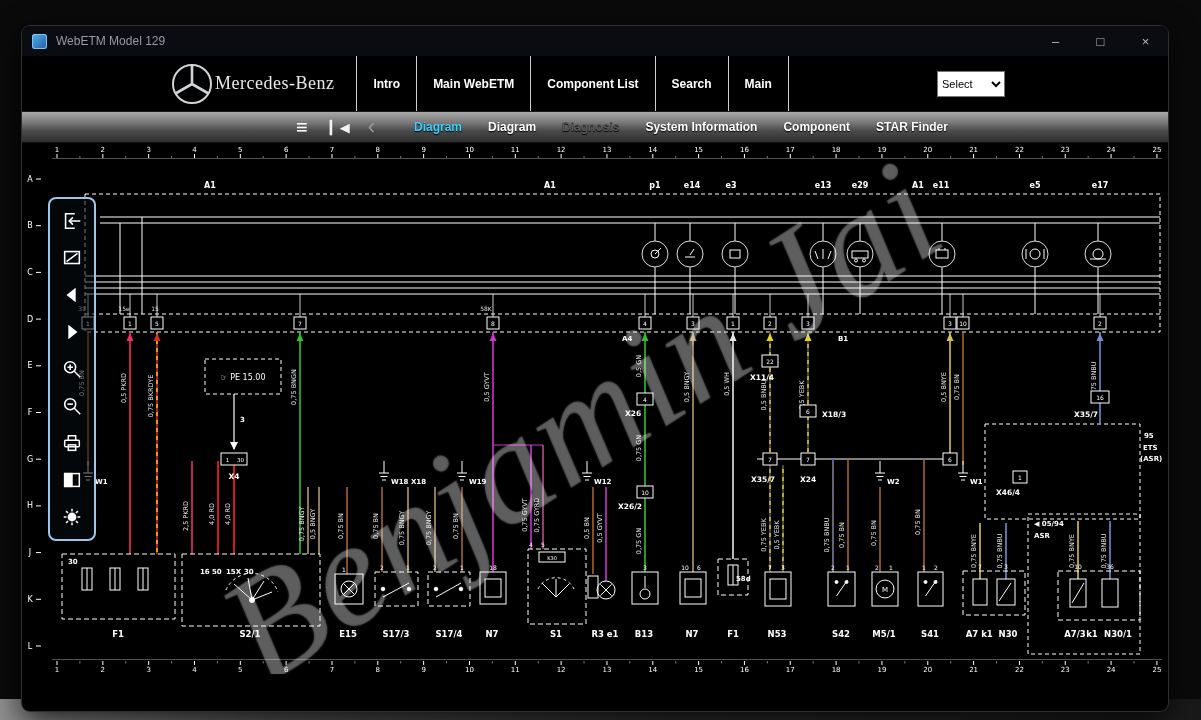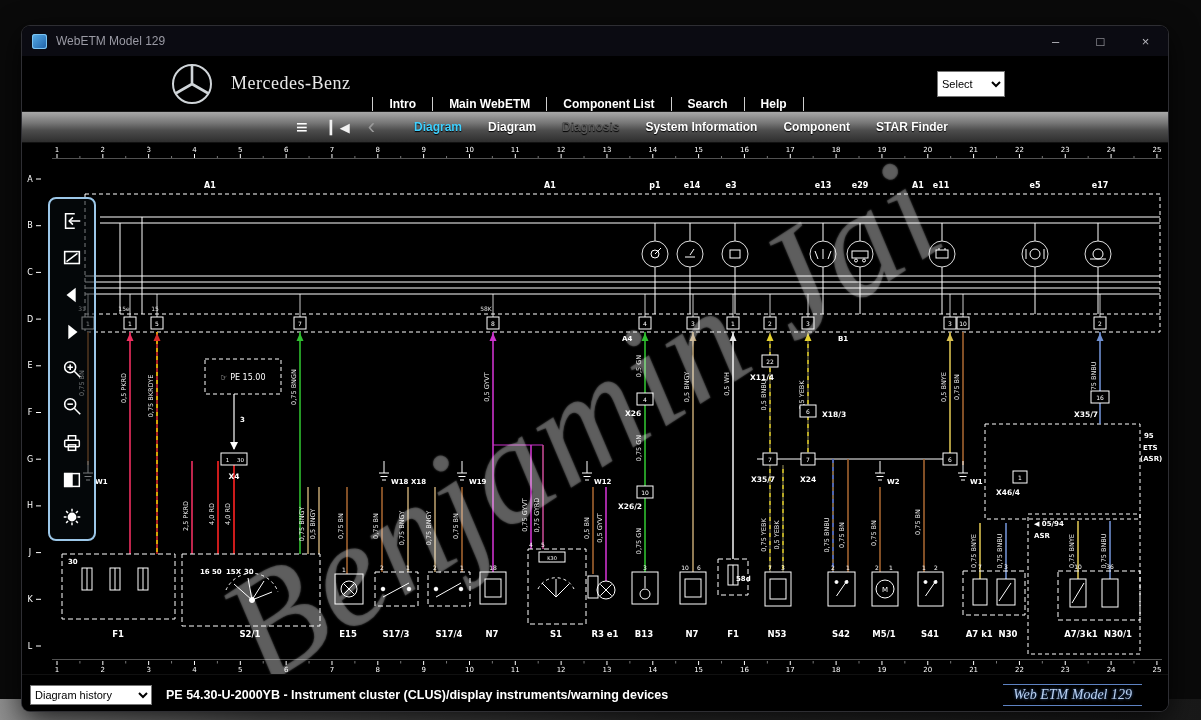--- a/index.html
+++ b/index.html
@@ -14,23 +14,23 @@
   .titlebar{height:30px;background:#0b0b12;display:flex;align-items:center;padding-left:10px;}
   .appicon{width:15px;height:15px;border-radius:3px;background:linear-gradient(135deg,#58aee8,#1d5fa6);
     box-shadow:inset 0 0 0 1px #7cc4f2;margin-right:9px;}
   .apptitle{color:#9a9aa4;font-size:12px;}
   .wincontrols{margin-left:auto;display:flex;height:100%;}
   .winbtn{width:45px;height:100%;display:flex;align-items:center;justify-content:center;
     color:#b9b9c0;font-size:13px;cursor:pointer;}
 
   
   .header{height:55px;background:#000;display:flex;align-items:center;position:relative;}
-  .brand{display:flex;align-items:center;margin-left:148px;gap:17px;text-align:center;}
+  .brand{display:flex;align-items:center;margin-left:148px;gap:1px;text-align:center;}
   .brandname{color:#e9e9e9;font-family:"Liberation Serif",serif;font-size:18px;letter-spacing:.5px;}
-  .mainnav{display:flex;height:100%;margin-left:22px;align-items:flex-end;}
+  .mainnav{display:flex;height:100%;margin-left:22px;}
   .navitem{display:flex;align-items:center;padding:0 16px;border-left:1px solid #cfcfcf;
     color:#fff;font-size:12px;font-weight:600;cursor:pointer;}
   .navitem:last-child{border-right:1px solid #cfcfcf;}
   .topselect{margin-left:auto;margin-right:163px;width:68px;height:26px;font-size:11px;background:#fff;}
 
   
   .tabbar{height:30px;display:flex;align-items:center;
     background:linear-gradient(180deg,#a9a9a9 0%,#747474 38%,#4c4c4c 62%,#2e2e2e 100%);
     border-top:1px solid #1c1c1c;border-bottom:1px solid #111;}
   .menuicon{margin-left:274px;color:#fff;font-size:20px;font-weight:bold;cursor:pointer;line-height:1;}
@@ -84,21 +84,21 @@
           <circle cx="22" cy="22" r="19" fill="none" stroke="#cfd4d8" stroke-width="2"></circle>
           <path d="M22 3 L22 22 M22 22 L5.5 31.5 M22 22 L38.5 31.5" stroke="#cfd4d8" stroke-width="2.6" fill="none"></path>
         </svg>
         <span class="brandname">Mercedes-Benz</span>
       </div>
       <nav class="mainnav">
         <a class="navitem">Intro</a>
         <a class="navitem">Main WebETM</a>
         <a class="navitem">Component List</a>
         <a class="navitem">Search</a>
-        <a class="navitem">Help</a>
+        <a class="navitem">Main</a>
       </nav>
       <select class="topselect">
         <option>Select</option>
       </select>
     </div>
 
     <div class="tabbar">
       <span class="menuicon">≡</span>
       <span class="navicon">▎◀</span>
       <span class="navicon dim">‹</span>
@@ -754,23 +754,16 @@
         </div>
         <div class="tool">
           <svg width="22" height="22" viewBox="0 0 24 24" stroke="#fff" stroke-width="1.6" fill="none">
             <circle cx="12" cy="12" r="4" fill="#fff"></circle>
             <path d="M12 3v3M12 18v3M3 12h3M18 12h3M5.6 5.6l2.1 2.1M16.3 16.3l2.1 2.1M18.4 5.6l-2.1 2.1M7.7 16.3l-2.1 2.1"></path>
             </svg>
         </div>
       </div>
     </div>
 
-    <div class="footerbar">
-      <select class="histselect">
-        <option>Diagram history</option>
-      </select>
-      <span class="caption">PE 54.30-U-2000YB - Instrument cluster (CLUS)/display instruments/warning devices</span>
-      <div class="webetm-logo">Web ETM Model 129</div>
-    </div>
 
   </div>
   <div class="desktop-strip"></div>
 </div>
 
 </body></html>

